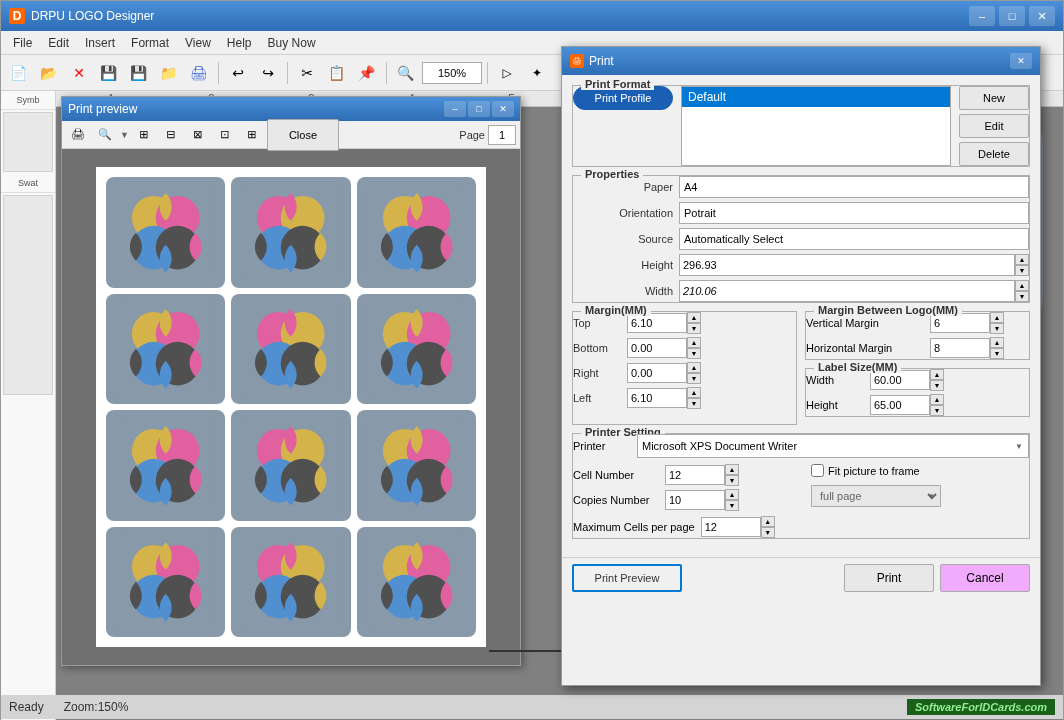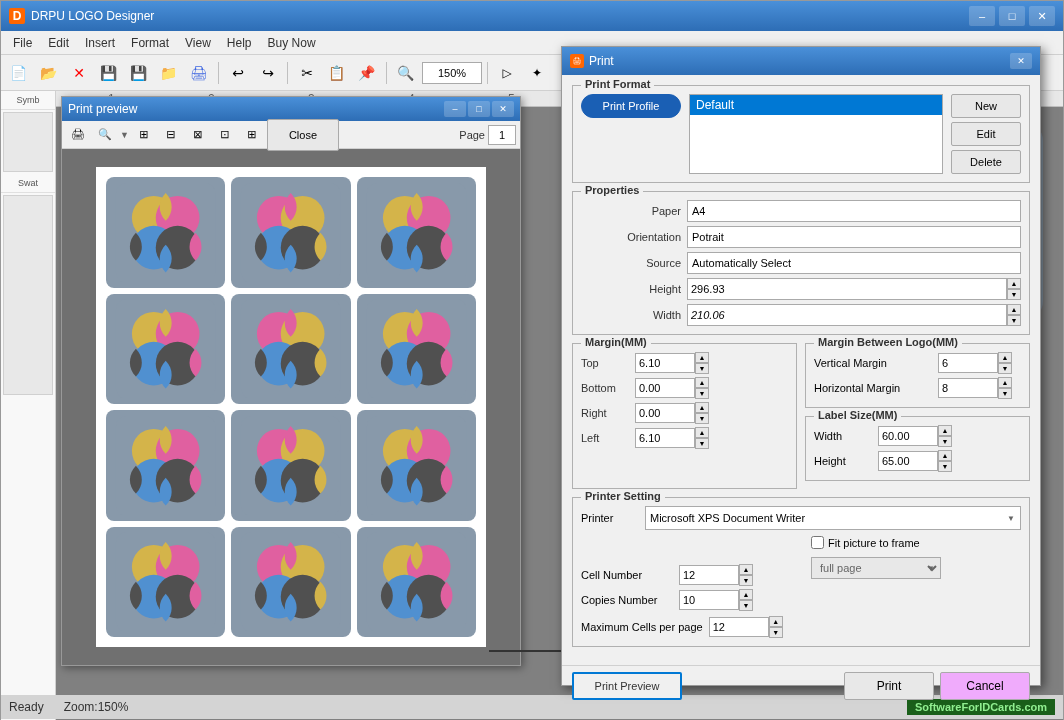--- a/index.html
+++ b/index.html
@@ -60,21 +60,21 @@
     
     .bg-logo { position: absolute; right: 20px; top: 30px; width: 200px; height: 200px; opacity: 0.9; }
 
     
     .print-dialog { position: absolute; top: 45px; left: 560px; width: 480px; height: 640px; background: #f0f0f0; border: 1px solid #999; box-shadow: 3px 3px 10px rgba(0,0,0,0.5); z-index: 20; }
     .dialog-title { height: 28px; background: linear-gradient(to bottom, #4a90d9, #2d6db5); display: flex; align-items: center; padding: 0 8px; color: white; font-size: 12px; }
     .dialog-title .d-icon { width: 14px; height: 14px; margin-right: 5px; background: #ff6600; border-radius: 2px; display: flex; align-items: center; justify-content: center; font-size: 7px; color: white; }
     .dialog-content { padding: 10px; }
 
     
-    .group-box { border: 1px solid #b0b0b0; padding: 8px; margin-bottom: 8px; position: relative; }
+    .group-box { border: 1px solid #b0b0b0; margin-bottom: 8px; position: relative; }
     .group-label { position: absolute; top: -8px; left: 8px; background: #f0f0f0; padding: 0 4px; font-size: 11px; font-weight: bold; color: #333; }
 
     
     .profile-area { display: flex; gap: 8px; }
     .profile-btn { width: 100px; height: 24px; background: #1a5fb4; border: 1px solid #1a5fb4; color: white; cursor: pointer; font-size: 11px; border-radius: 12px; }
     .profile-list-item { padding: 3px 6px; cursor: pointer; }
     .profile-list-item.selected { background: #0078d4; color: white; }
     .profile-buttons { display: flex; flex-direction: column; gap: 4px; }
     .action-btn { width: 70px; height: 24px; background: #e8e8e8; border: 1px solid #aaa; cursor: pointer; font-size: 11px; border-radius: 2px; }
 
@@ -101,21 +101,21 @@
     .fit-select { height: 22px; border: 1px solid #aaa; background: #e8e8e8; padding: 0 4px; font-size: 11px; width: 100%; color: #666; }
     .fit-select-wrap::after { content: '▼'; position: absolute; right: 6px; top: 50%; transform: translateY(-50%); font-size: 8px; color: #666; pointer-events: none; }
     .footer-btn { width: 90px; height: 28px; border: 1px solid #aaa; background: #f0abfc; cursor: pointer; font-size: 12px; border-radius: 2px; }
     .footer-btn.primary { background: #e8e8e8; }
 
     
     .preview-btn { width: 110px; height: 28px; background: #f0f0f0; border: 2px solid #0078d4; cursor: pointer; font-size: 11px; border-radius: 2px; color: #333; }
 
     
     .status-bar { position: absolute; bottom: 0; left: 0; right: 0; height: 24px; background: #d4d4d4; display: flex; align-items: center; padding: 0 8px; font-size: 11px; color: #333; }
-    .status-right { margin-left: auto; background: #1a5f1a; color: #90ee90; padding: 2px 8px; font-size: 11px; font-weight: bold; }
+    .status-right { margin-left: auto; background: #1a5f1a; color: #90ee90; padding: 2px 8px; font-size: 11px; font-weight: bold; font-style: italic; }
 
     
     .ruler-h { height: 16px; background: #e8e8e8; border-bottom: 1px solid #c0c0c0; position: relative; overflow: hidden; }
 
     
     .icon-printer { color: #4169E1; }
 
     .tb-icon { font-size: 14px; }
   </style>
 </head>
@@ -589,21 +589,21 @@
         <span class="group-label">Printer Setting</span>
         <div style="display:grid; grid-template-columns: 60px 1fr; gap:4px; align-items:center; margin-bottom:6px;">
           <span style="font-size:11px;">Printer</span>
           <div class="select-wrap">
             <select class="printer-select">
               <option>Microsoft XPS Document Writer</option>
             </select>
           </div>
         </div>
         <div style="display:grid; grid-template-columns: 1fr 1fr; gap:4px;">
-          <div style="display:grid; grid-template-columns: 90px 1fr; gap:3px 8px; align-items:center;margin-top:28px;">
+          <div style="display:grid; grid-template-columns: 90px 1fr; gap:3px 2px; align-items:center;">
             <span style="font-size:11px;">Cell Number</span>
             <div class="margin-input-wrap">
               <input class="margin-input" type="text" value="12" style="">
               <div class="spin-btns">
                 <button class="spin-btn">▲</button>
                 <button class="spin-btn">▼</button>
               </div>
             </div>
             <span style="font-size:11px;">Copies Number</span>
             <div class="margin-input-wrap">

